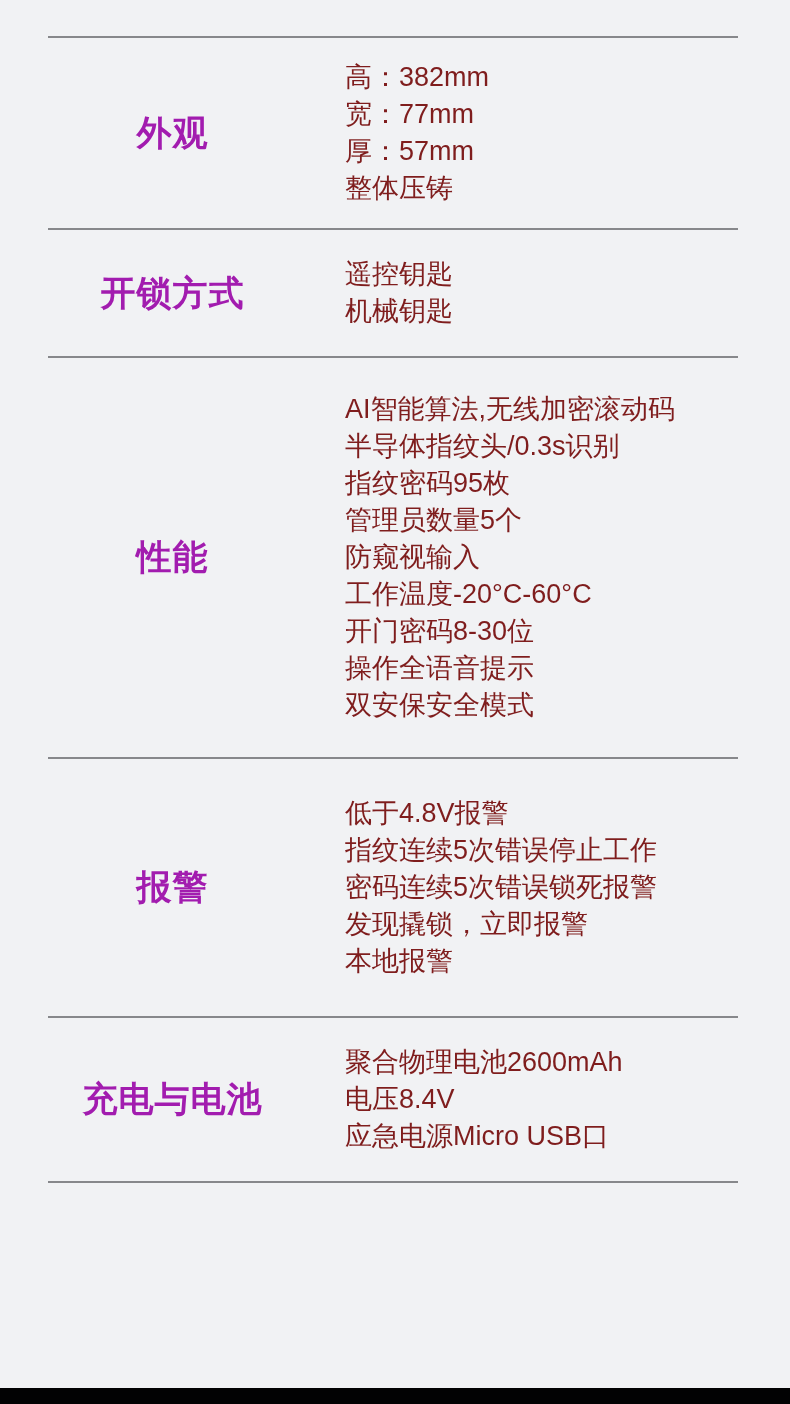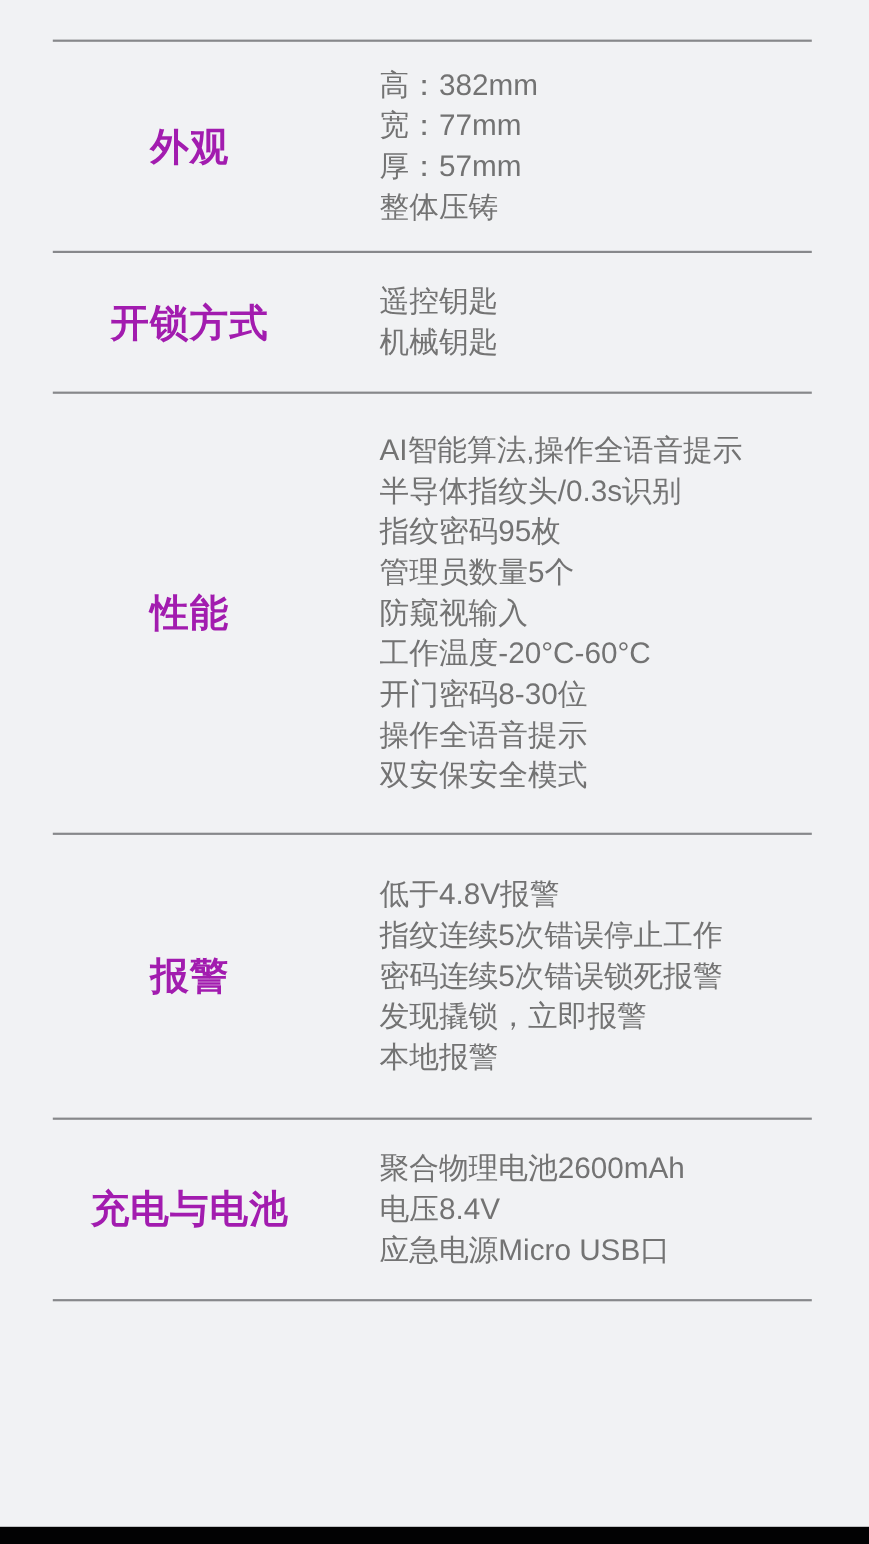--- a/index.html
+++ b/index.html
@@ -43,21 +43,21 @@
     flex: 1 1 auto;
     display: flex;
     flex-direction: column;
     justify-content: center;
   }
 
   .spec-value {
     margin: 0;
     font-size: 27px;
     line-height: 37px;
-    color: #737373;
+    color: #7f1d1d;
   }
 
   .pad-s { padding: 21px 0; }
   .pad-m { padding: 26px 0; }
   .pad-l { padding: 33px 0; }
   .pad-xl { padding: 36px 0; }
 
   .bottom-bar {
     position: absolute;
     left: 0;
@@ -99,21 +99,21 @@
       </div>
     </section>
 
     <div class="divider"></div>
 
     <section class="section pad-l">
       <div class="label-col">
         <h2 class="section-label">性能</h2>
       </div>
       <div class="value-col">
-        <p class="spec-value">AI智能算法,操作全语音提示</p>
+        <p class="spec-value">AI智能算法,无线加密滚动码</p>
         <p class="spec-value">半导体指纹头/0.3s识别</p>
         <p class="spec-value">指纹密码95枚</p>
         <p class="spec-value">管理员数量5个</p>
         <p class="spec-value">防窥视输入</p>
         <p class="spec-value">工作温度-20°C-60°C</p>
         <p class="spec-value">开门密码8-30位</p>
         <p class="spec-value">操作全语音提示</p>
         <p class="spec-value">双安保安全模式</p>
       </div>
     </section>

